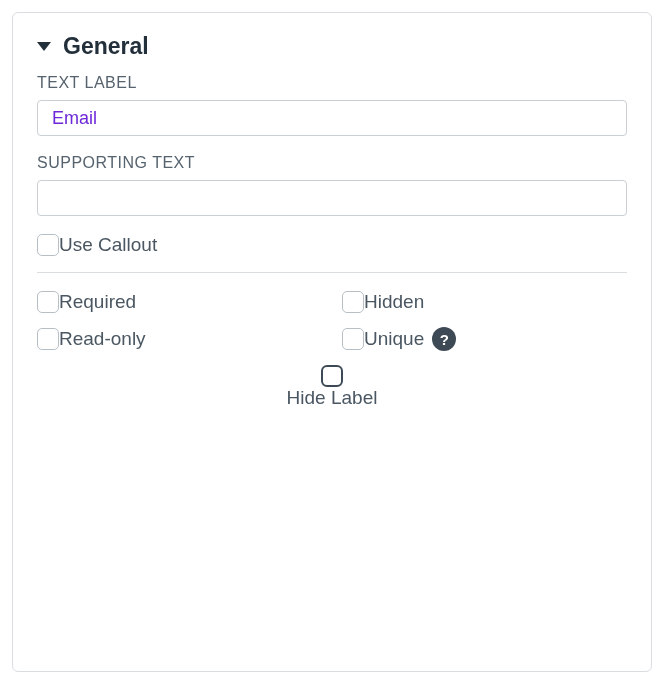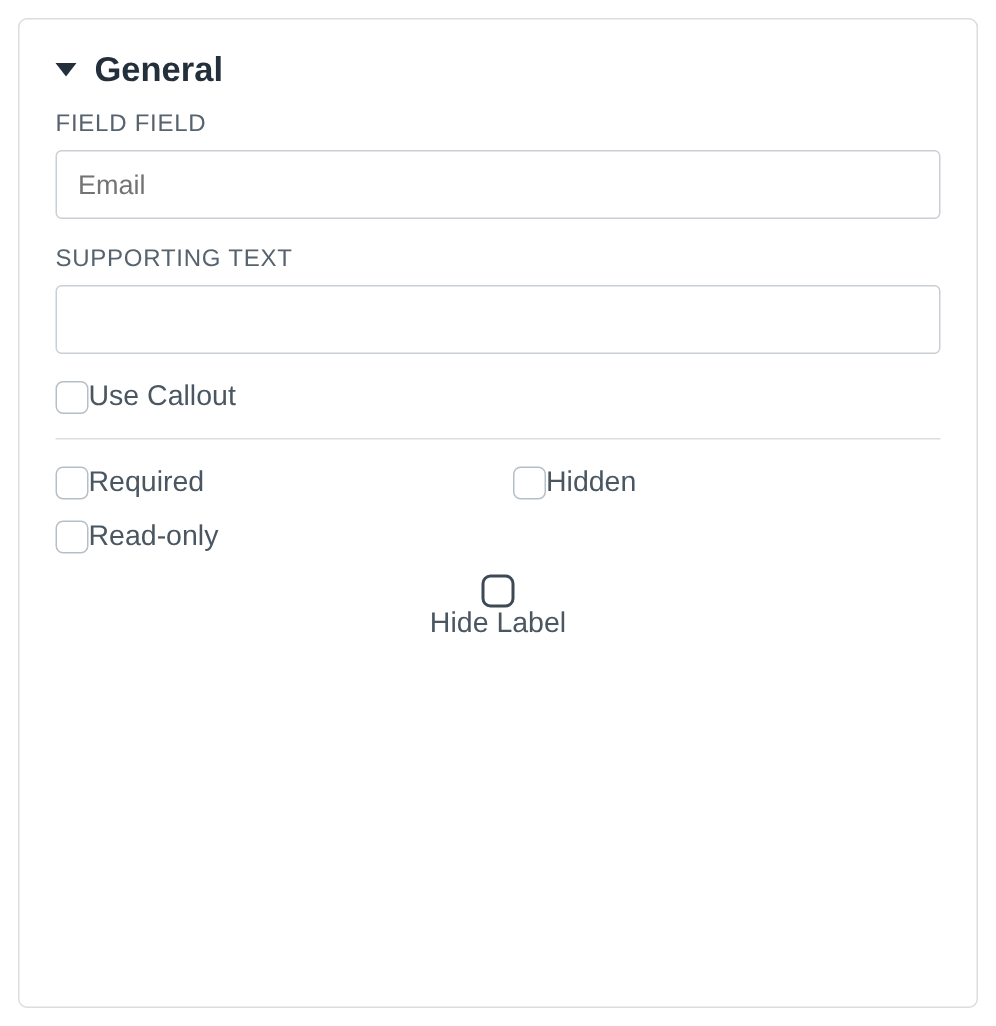--- a/index.html
+++ b/index.html
@@ -44,26 +44,26 @@
     }
     .field-label {
       font-size: 16px;
       letter-spacing: 0.5px;
       color: #56636e;
       margin-bottom: 8px;
       font-weight: 400;
     }
     .text-input {
       width: 100%;
-      height: 46px;
+      height: 36px;
       border: 1px solid #c9cfd4;
       border-radius: 4px;
       padding: 0 14px;
       font-size: 18px;
-      color: #737373;
+      color: #6d28d9;
       background: #fff;
       outline: none;
     }
     .checkbox-row {
       display: flex;
       align-items: center;
       margin-bottom: 10px;
     }
     .checkbox {
       width: 22px;
@@ -132,21 +132,21 @@
 <body>
 
 <div class="panel">
 
   <div class="section-header">
     <div class="caret"></div>
     <div class="section-title">General</div>
   </div>
 
   <div class="field-group">
-    <div class="field-label">FIELD FIELD</div>
+    <div class="field-label">TEXT LABEL</div>
     <input type="text" class="text-input" value="Email" style="">
   </div>
 
   <div class="field-group">
     <div class="field-label">SUPPORTING TEXT</div>
     <input type="text" class="text-input" value="" style="">
   </div>
 
   <div class="checkbox-row" style="margin-bottom:16px;">
     <div class="checkbox"></div>
@@ -162,19 +162,24 @@
       <div class="checkbox-label">Required</div>
     </div>
     <div class="checkbox-row">
       <div class="checkbox"></div>
       <div class="checkbox-label">Hidden</div>
     </div>
     <div class="checkbox-row">
       <div class="checkbox"></div>
       <div class="checkbox-label">Read-only</div>
     </div>
+    <div class="checkbox-row">
+      <div class="checkbox"></div>
+      <div class="checkbox-label">Unique</div>
+      <div class="help-icon">?</div>
+    </div>
     <div class="checkbox-row full-row">
       <div class="checkbox thick"></div>
       <div class="checkbox-label">Hide Label</div>
     </div>
   </div>
 
 </div>
 
 </body></html>

